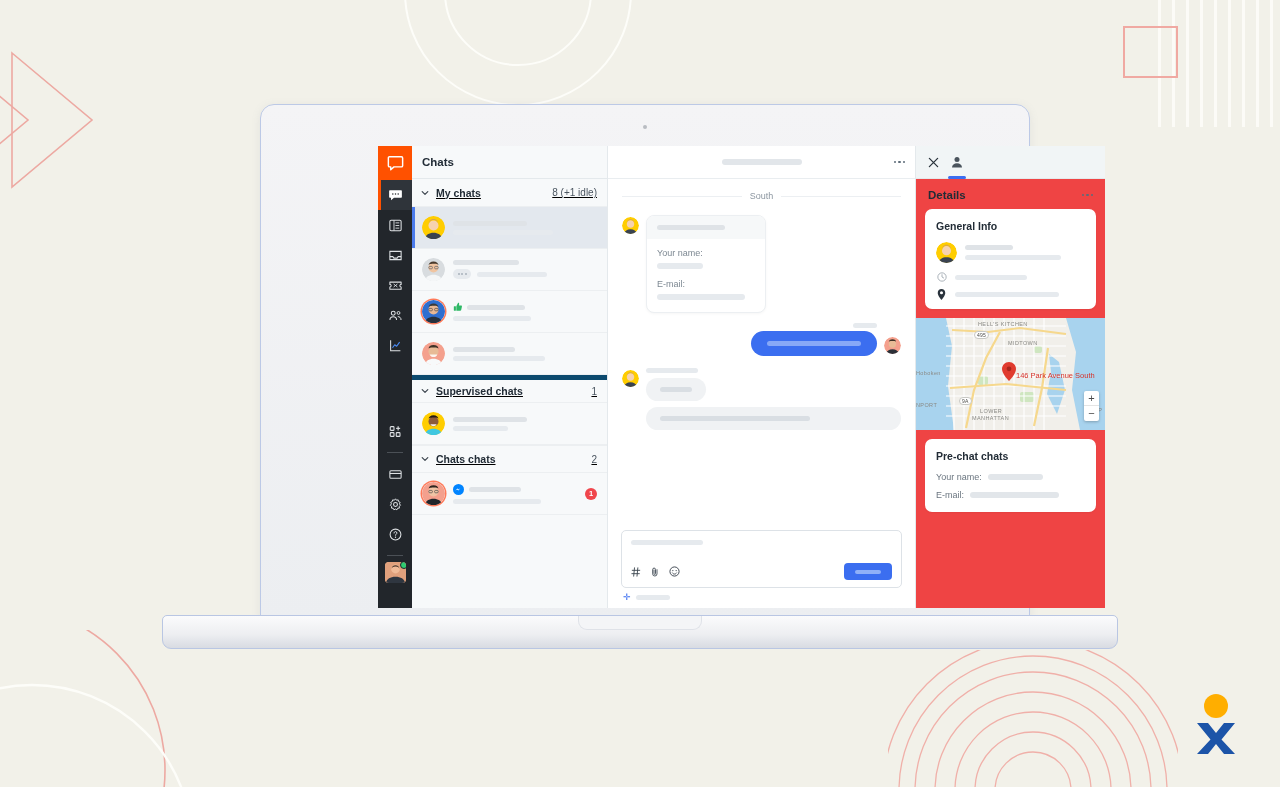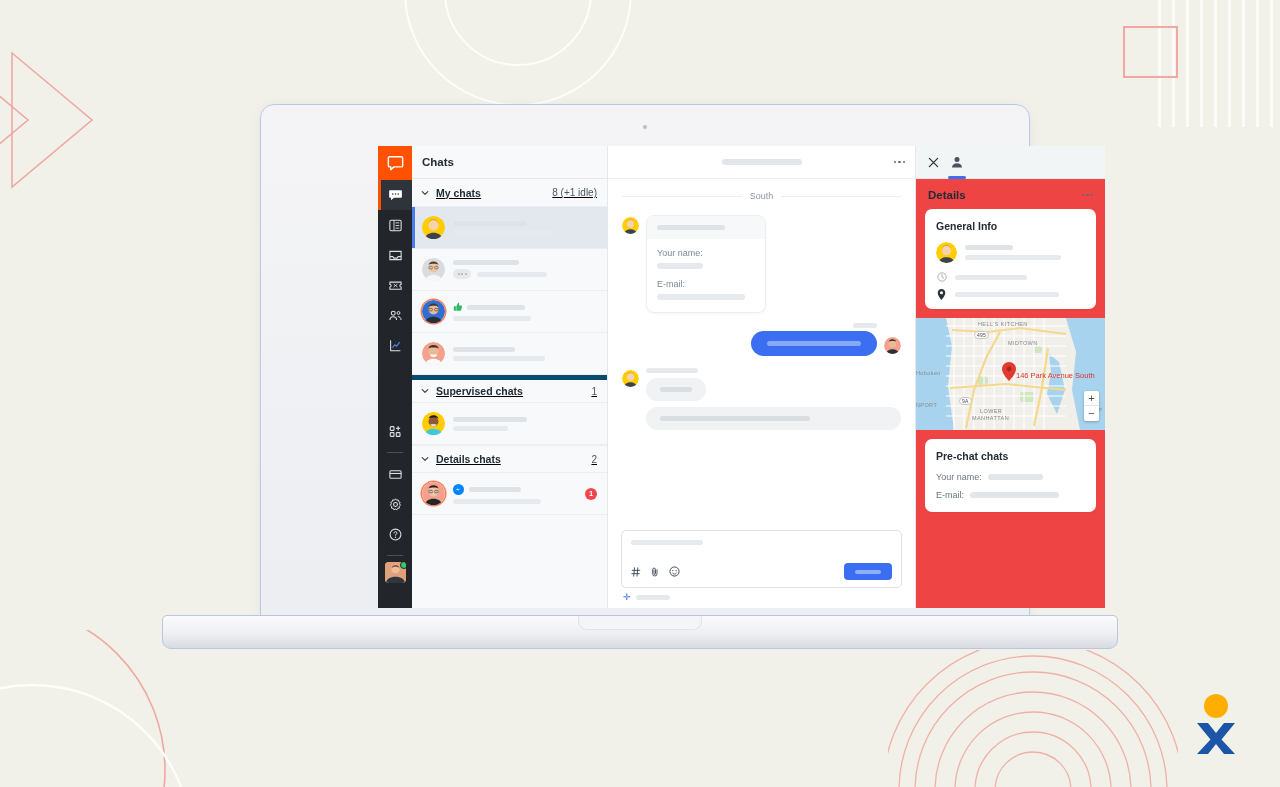--- a/index.html
+++ b/index.html
@@ -553,21 +553,21 @@
             <span class="ln ln2" style="width:55px"></span>
           </span>
         </div>
 
         <div class="group-head" style="border-top:1px solid #eceff1">
           <span class="chev">
             <svg width="8" height="8" viewBox="0 0 10 10">
                 <path d="M1.5 3.3L5 6.7 8.5 3.3" fill="none" stroke="#3b444d" stroke-width="1.5" stroke-linecap="round" stroke-linejoin="round"></path>
               </svg>
           </span>
-          <span class="lbl">Details chats</span>
+          <span class="lbl">Chats chats</span>
           <span class="cnt">2</span>
         </div>
 
         <div class="chat-row">
           <span class="av ring">
             <svg width="23" height="23" viewBox="0 0 23 23">
               <circle cx="11.5" cy="11.5" r="11.5" fill="#f4a08d"></circle>
               <circle cx="11.5" cy="9.5" r="5" fill="#f0c3a4"></circle>
               <path d="M6.5 7.4c0-2.7 2-4.2 5-4.2s5 1.5 5 4.2c0-1.2-1-1.9-5-1.9S6.5 6.2 6.5 7.4z" fill="#2f2620"></path>
               <rect x="6.8" y="8.4" width="3.6" height="2.4" rx="1" fill="none" stroke="#4a4a4a" stroke-width=".7"></rect>

